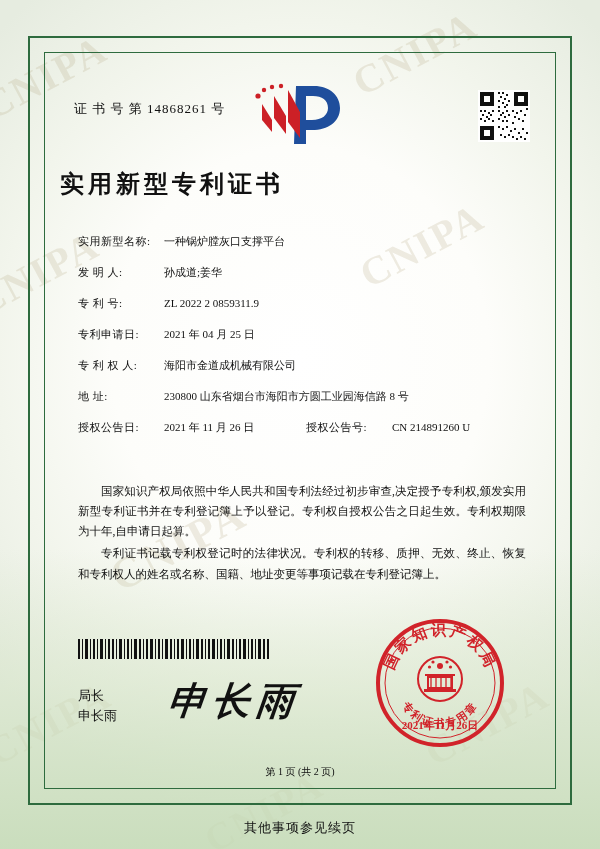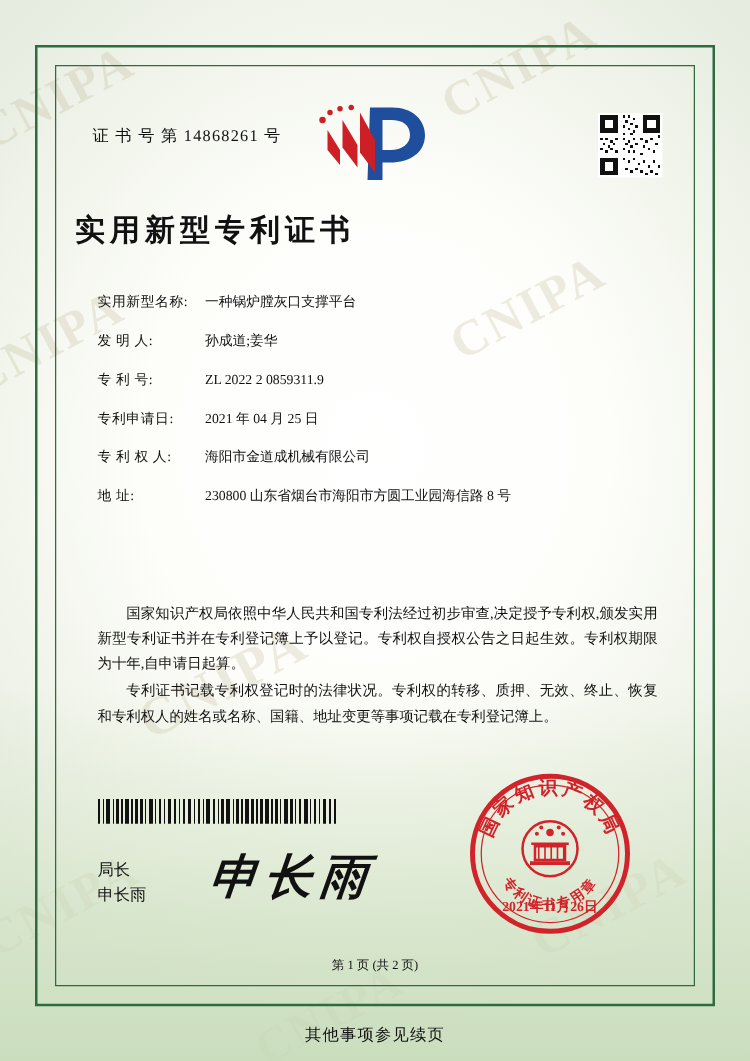--- a/index.html
+++ b/index.html
@@ -245,20 +245,28 @@
         <span class="flabel">专 利 权 人:</span>
         <span class="fvalue">海阳市金道成机械有限公司</span>
       </div>
 
       <div class="field">
         <span class="flabel">地 址:</span>
         <span class="fvalue">230800 山东省烟台市海阳市方圆工业园海信路 8 号</span>
       </div>
 
       <div class="field-double">
+        <span class="col-a">
+          <span class="flabel">授权公告日:</span>
+          <span class="fvalue">2021 年 11 月 26 日</span>
+        </span>
+        <span class="col-b">
+          <span class="flabel">授权公告号:</span>
+          <span class="fvalue">CN 214891260 U</span>
+        </span>
       </div>
     </div>
 
     <div class="para">
       <p>国家知识产权局依照中华人民共和国专利法经过初步审查,决定授予专利权,颁发实用新型专利证书并在专利登记簿上予以登记。专利权自授权公告之日起生效。专利权期限为十年,自申请日起算。</p>
       <p>专利证书记载专利权登记时的法律状况。专利权的转移、质押、无效、终止、恢复和专利权人的姓名或名称、国籍、地址变更等事项记载在专利登记簿上。</p>
     </div>
 
     <div class="barcode">
       <svg viewBox="0 0 192 20" width="192" height="20" shape-rendering="crispEdges">

